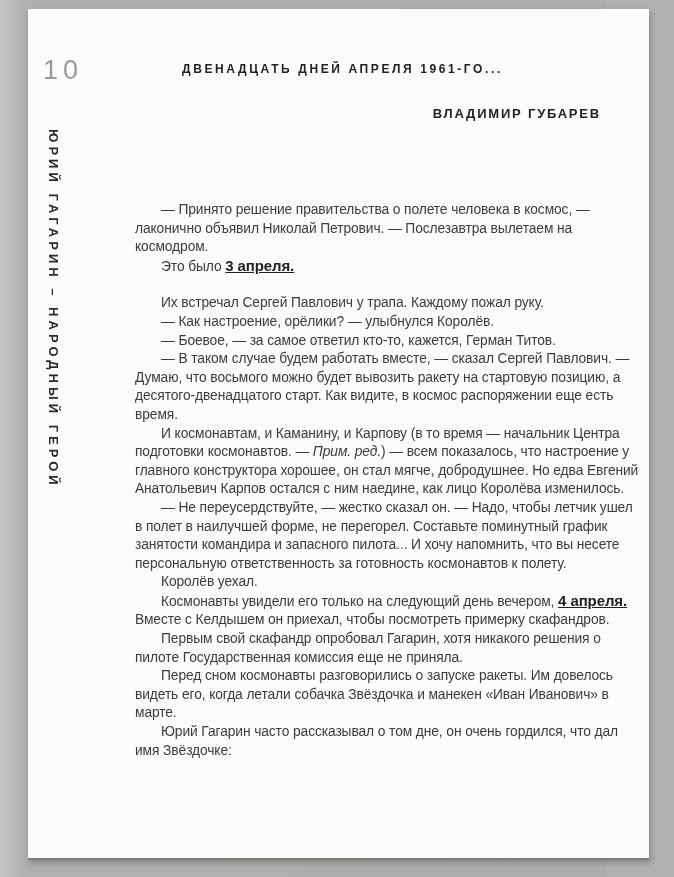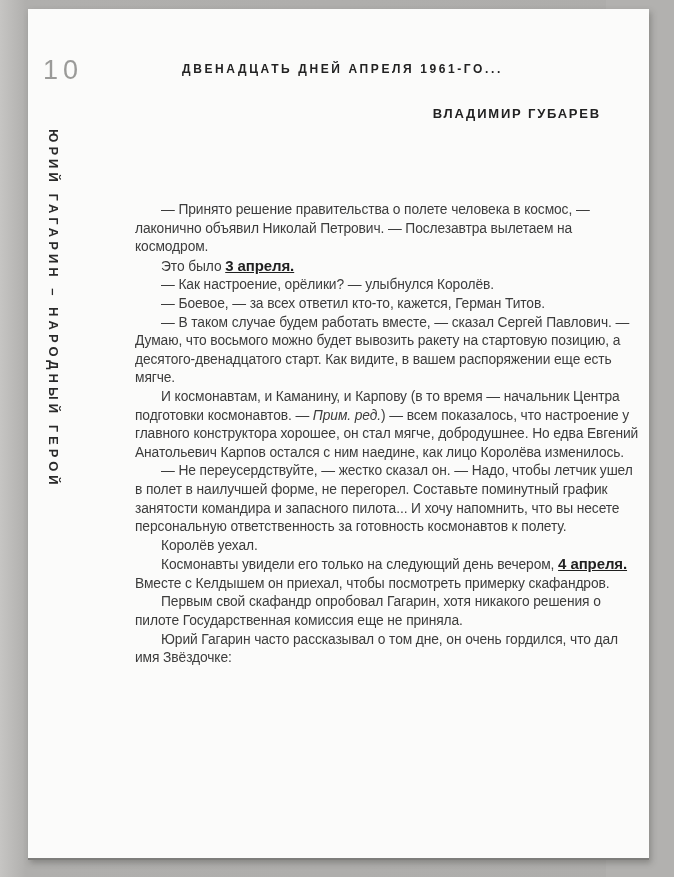--- a/index.html
+++ b/index.html
@@ -59,24 +59,26 @@
 <div class="scene">
   <div class="page-stack"></div>
   <div class="page">
     <div class="page-number">10</div>
     <h1 class="chapter-title">ДВЕНАДЦАТЬ ДНЕЙ АПРЕЛЯ 1961-ГО...</h1>
     <div class="author">ВЛАДИМИР ГУБАРЕВ</div>
     <div class="vertical-title">ЮРИЙ ГАГАРИН – НАРОДНЫЙ ГЕРОЙ</div>
     <div class="body-text">
         <p class="para indent"><span>— Принято решение правительства о полете человека в космос, — лаконично объявил Николай Петрович. — Послезавтра вылетаем на космодром.</span></p>
         <p class="para indent"><span>Это было </span><span class="seg-bold">3 апреля.</span></p>
+        <p class="para indent gap"><span>Их встречал Сергей Павлович у трапа. Каждому пожал руку.</span></p>
         <p class="para indent"><span>— Как настроение, орёлики? — улыбнулся Королёв.</span></p>
-        <p class="para indent"><span>— Боевое, — за всех ответил кто-то, кажется, Герман Титов.</span></p>
-        <p class="para indent"><span>— В таком случае будем работать вместе, — сказал Сергей Павлович. — Думаю, что восьмого можно будет вывозить ракету на стартовую позицию, а десятого-двенадцатого старт. Как видите, в вашем распоряжении еще есть мягче.</span></p>
+        <p class="para indent"><span>— Боевое, — за самое ответил кто-то, кажется, Герман Титов.</span></p>
+        <p class="para indent"><span>— В таком случае будем работать вместе, — сказал Сергей Павлович. — Думаю, что восьмого можно будет вывозить ракету на стартовую позицию, а десятого-двенадцатого старт. Как видите, в космос распоряжении еще есть время.</span></p>
         <p class="para indent"><span>И космонавтам, и Каманину, и Карпову (в то время — начальник Центра подготовки космонавтов. — </span><span class="seg-italic">Прим. ред.</span><span>) — всем показалось, что настроение у главного конструктора хорошее, он стал мягче, добродушнее. Но едва Евгений Анатольевич Карпов остался с ним наедине, как лицо Королёва изменилось.</span></p>
         <p class="para indent"><span>— Не переусердствуйте, — жестко сказал он. — Надо, чтобы летчик ушел в полет в наилучшей форме, не перегорел. Составьте поминутный график занятости командира и запасного пилота... И хочу напомнить, что вы несете персональную ответственность за готовность космонавтов к полету.</span></p>
         <p class="para indent"><span>Королёв уехал.</span></p>
         <p class="para indent"><span>Космонавты увидели его только на следующий день вечером, </span><span class="seg-bold">4 апреля.</span><span> Вместе с Келдышем он приехал, чтобы посмотреть примерку скафандров.</span></p>
         <p class="para indent"><span>Первым свой скафандр опробовал Гагарин, хотя никакого решения о пилоте Государственная комиссия еще не приняла.</span></p>
+        <p class="para indent"><span>Перед сном космонавты разговорились о запуске ракеты. Им довелось видеть его, когда летали собачка Звёздочка и манекен «Иван Иванович» в марте.</span></p>
         <p class="para indent"><span>Юрий Гагарин часто рассказывал о том дне, он очень гордился, что дал имя Звёздочке:</span></p>
       </div>
   </div>
 </div>
 
 </body></html>

